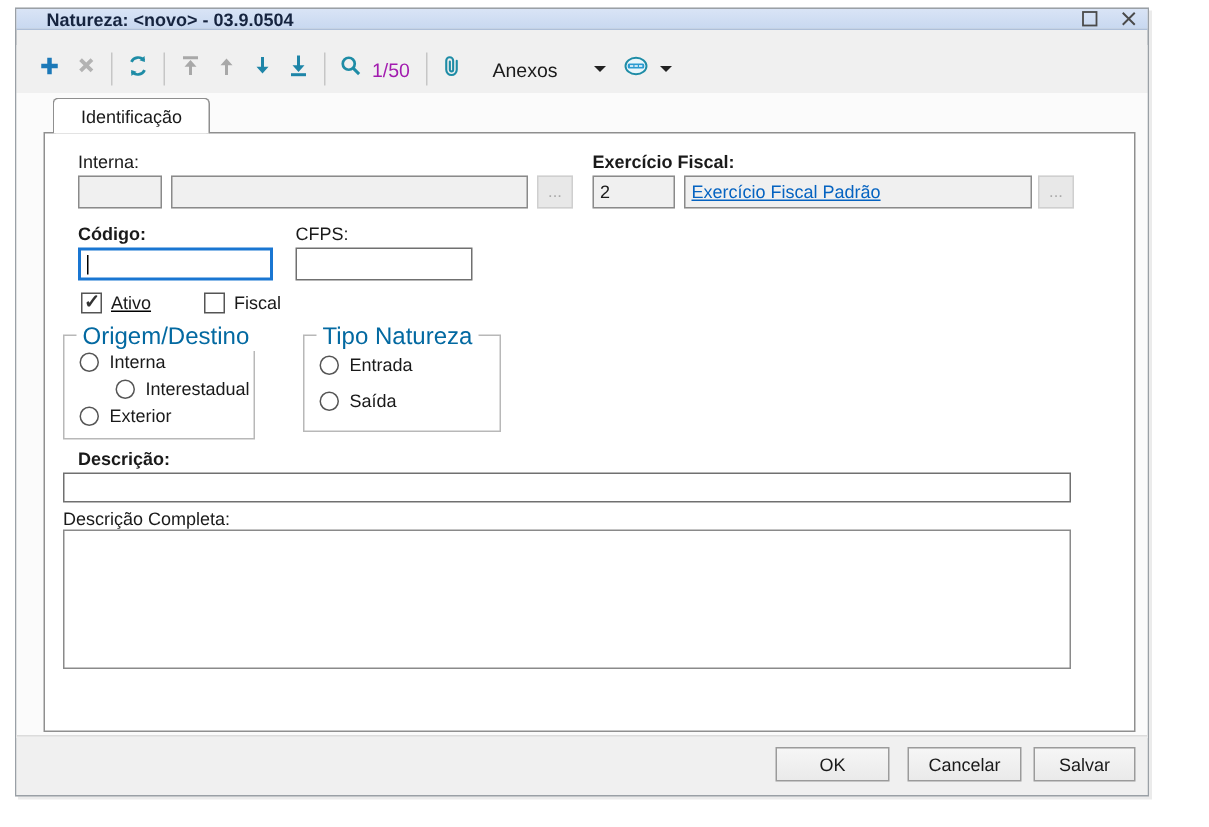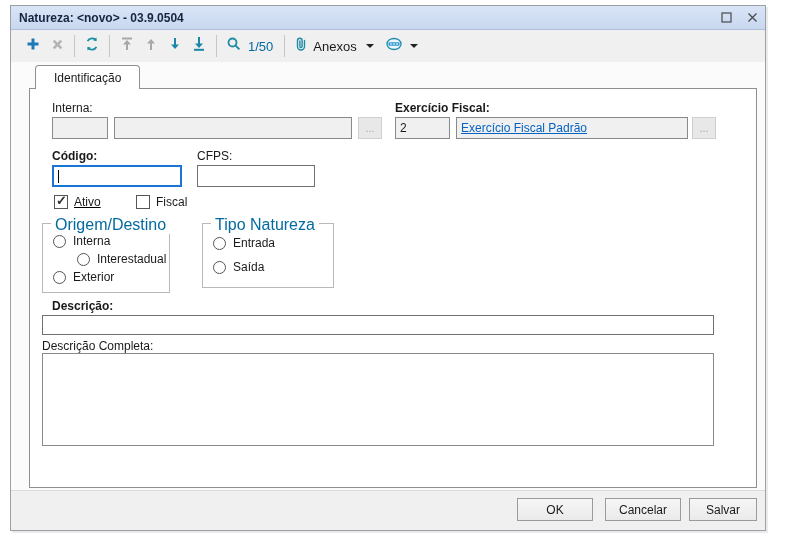--- a/index.html
+++ b/index.html
@@ -6,38 +6,38 @@
   html, body { width: 806px; height: 551px; background: #ffffff; font-family: "Liberation Sans", sans-serif; }
 
   .window {
     position: absolute; left: 10px; top: 5px; width: 756px; height: 526px;
     background: #f0f0f0; border: 1px solid #9aa0a6;
     box-shadow: 2px 2px 0 rgba(0,0,0,0.08);
   }
 
   
   .titlebar {
-    position: absolute; left: 0; top: 0; right: 0; height: 24px;
+    position: absolute; left: 0; top: 0; right: 0; height: 14px;
     background: linear-gradient(#d9e4f6, #c8d8f0);
     border-bottom: 1px solid #aebfd8;
-    display: flex; align-items: center; padding: 0 6px 0 8px;
+    display: flex; align-items: center; padding: 0 6px 0 20px;
   }
   .titlebar-text { font-size: 12px; font-weight: bold; color: #16243f; flex: 1; }
   .titlebar-controls { display: flex; align-items: center; gap: 12px; }
   .tb-ctl { width: 14px; height: 14px; display: flex; align-items: center; justify-content: center; cursor: default; }
 
   
   .toolbar {
     position: absolute; left: 0; top: 24px; right: 0; height: 32px;
     background: #f0f0f0; display: flex; align-items: center; padding: 0 10px;
   }
   .tool-btn { width: 24px; height: 24px; display: flex; align-items: center; justify-content: center; }
   .tool-sep { width: 1px; height: 22px; background: #c6c6c6; margin: 0 5px; }
-  .counter { font-size: 13px; color: #0369a1; margin: 0 6px 0 2px; }
-  .anexos { display: flex; align-items: center; gap: 5px; margin: 0 4px; }
+  .counter { font-size: 13px; color: #a21caf; margin: 0 6px 0 2px; }
+  .anexos { display: flex; align-items: center; gap: 20px; margin: 0 4px; }
   .anexos-label { font-size: 13px; color: #1a1a1a; }
   .caret-down { width: 0; height: 0; border-left: 4px solid transparent; border-right: 4px solid transparent; border-top: 4px solid #222; margin: 0 4px; }
 
   
   .content { position: absolute; left: 0; top: 56px; right: 0; height: 430px; background: #fbfbfb; }
   .tab {
     position: absolute; left: 24px; top: 3px; height: 24px; z-index: 2;
     background: #ffffff; border: 1px solid #8f8f8f; border-bottom: none;
     border-radius: 4px 4px 0 0; padding: 0 18px; display: flex; align-items: center;
     font-size: 12px; color: #1a1a1a;

